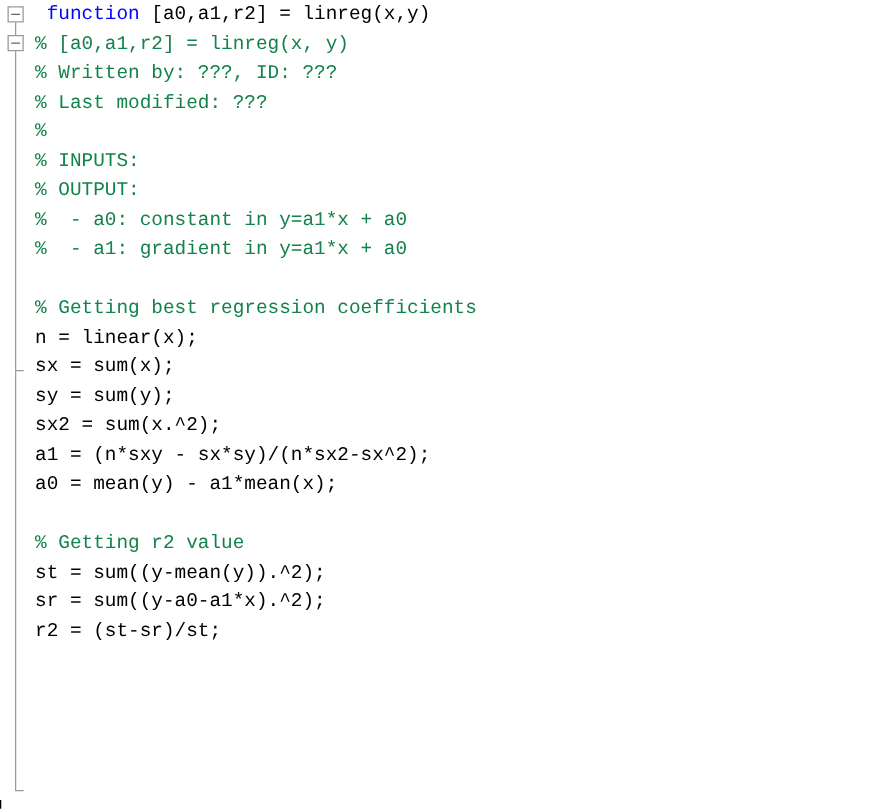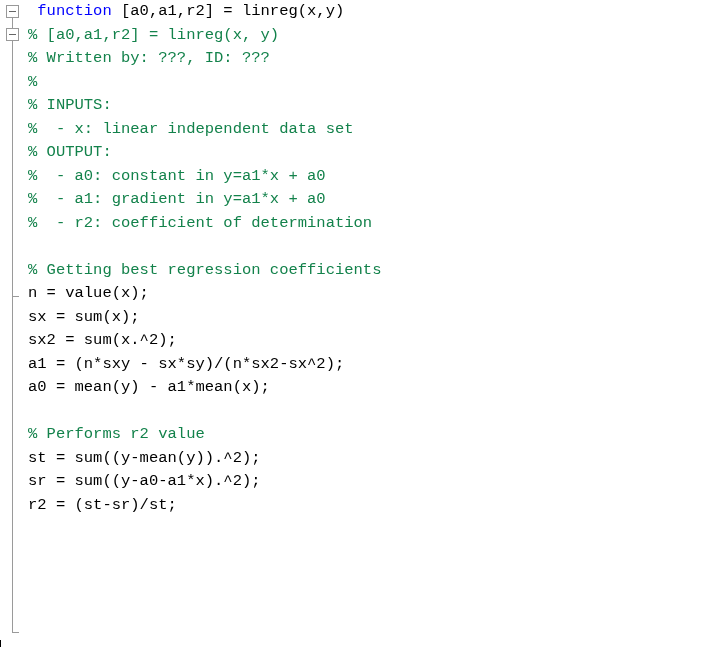--- a/index.html
+++ b/index.html
@@ -107,35 +107,35 @@
     <div class="fold-line" style="left:12px; top:41px; height:256px;"></div>
     <div class="fold-tick" style="left:12px; top:296px; width:7px;"></div>
     <div class="fold-line" style="left:12px; top:297px; height:335px;"></div>
     <div class="fold-tick" style="left:12px; top:632px; width:7px;"></div>
   </div>
 
   <div id="code">
       <div class="line"><span class="tok-kw"> function</span><span class="tok-plain"> [a0,a1,r2] = linreg(x,y)</span></div>
       <div class="line"><span class="tok-comment">% [a0,a1,r2] = linreg(x, y)</span></div>
       <div class="line"><span class="tok-comment">% Written by: ???, ID: ???</span></div>
+      <div class="line"><span class="tok-comment">% Last modified: ???</span></div>
       <div class="line"><span class="tok-comment">%</span></div>
       <div class="line"><span class="tok-comment">% INPUTS:</span></div>
-      <div class="line"><span class="tok-comment">%  - x: linear independent data set</span></div>
       <div class="line"><span class="tok-comment">% OUTPUT:</span></div>
       <div class="line"><span class="tok-comment">%  - a0: constant in y=a1*x + a0</span></div>
       <div class="line"><span class="tok-comment">%  - a1: gradient in y=a1*x + a0</span></div>
-      <div class="line"><span class="tok-comment">%  - r2: coefficient of determination</span></div>
       <div class="line">&nbsp;</div>
       <div class="line"><span class="tok-comment">% Getting best regression coefficients</span></div>
-      <div class="line"><span class="tok-plain">n = value(x);</span></div>
+      <div class="line"><span class="tok-plain">n = linear(x);</span></div>
       <div class="line"><span class="tok-plain">sx = sum(x);</span></div>
+      <div class="line"><span class="tok-plain">sy = sum(y);</span></div>
       <div class="line"><span class="tok-plain">sx2 = sum(x.^2);</span></div>
       <div class="line"><span class="tok-plain">a1 = (n*sxy - sx*sy)/(n*sx2-sx^2);</span></div>
       <div class="line"><span class="tok-plain">a0 = mean(y) - a1*mean(x);</span></div>
       <div class="line">&nbsp;</div>
-      <div class="line"><span class="tok-comment">% Performs r2 value</span></div>
+      <div class="line"><span class="tok-comment">% Getting r2 value</span></div>
       <div class="line"><span class="tok-plain">st = sum((y-mean(y)).^2);</span></div>
       <div class="line"><span class="tok-plain">sr = sum((y-a0-a1*x).^2);</span></div>
       <div class="line"><span class="tok-plain">r2 = (st-sr)/st;</span></div>
     </div>
 
   <div id="caret"></div>
 </div>
 
 </body></html>

